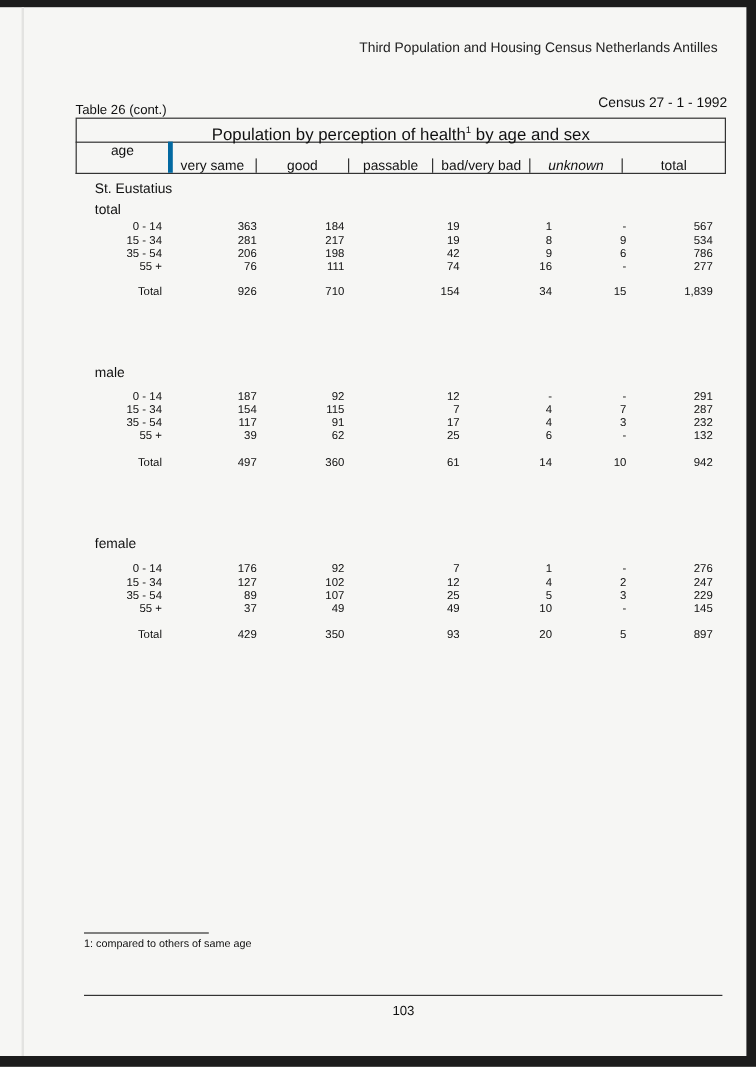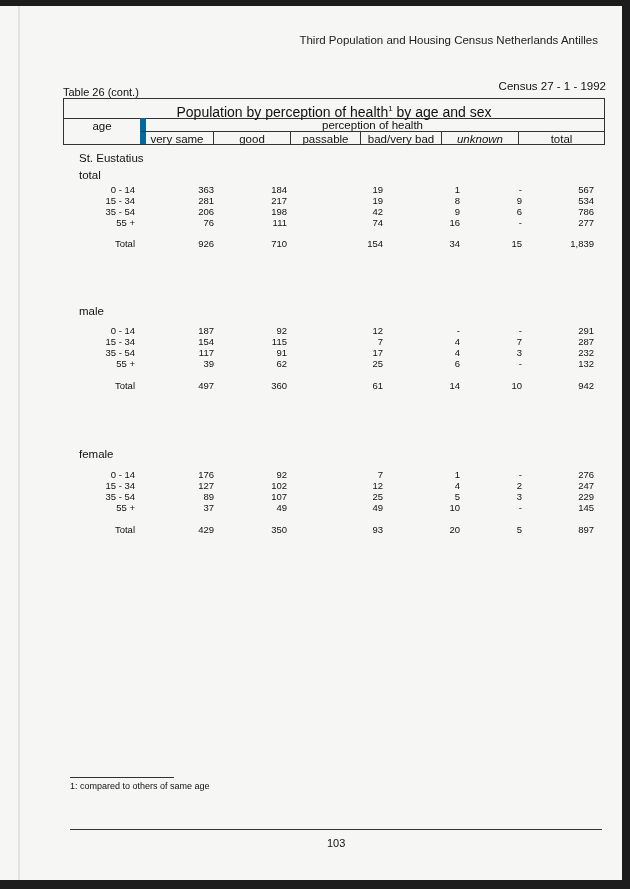--- a/index.html
+++ b/index.html
@@ -28,21 +28,21 @@
     position: absolute; left: 0; top: 0; width: 540px; height: 19px;
     border: 1px solid #333; font-size: 14px; text-align: center; line-height: 19px;
   }
   .hdr-title sup { font-size: 8px; }
   .hdr-row2 {
     position: absolute; left: 0; top: 20px; width: 540px; height: 26px;
     border: 1px solid #333; border-top: none;
   }
   .hdr-age {
     position: absolute; left: 0; top: 0; width: 76px; height: 26px;
-    border-right: 6px solid #0369a1; text-align: center; font-size: 11.5px; line-height: 16px;
+    border-right: 4px solid #0369a1; text-align: center; font-size: 11.5px; line-height: 16px;
   }
   .hdr-perc {
     position: absolute; left: 77px; top: 0; right: 0; height: 13px;
     text-align: center; font-size: 11.5px; line-height: 14px; border-bottom: 1px solid #333;
   }
   .hdr-sub {
     position: absolute; top: 14px; height: 12px; font-size: 11.5px;
     text-align: center; line-height: 14px; border-right: 1px solid #333;
   }
   .hdr-sub.last { border-right: none; }
@@ -71,21 +71,20 @@
 <div class="page-edge"></div>
 
 <div class="running-head">Third Population and Housing Census Netherlands Antilles</div>
 <div class="table-label">Table 26 (cont.)</div>
 <div class="census-date">Census 27 - 1 - 1992</div>
 
 <div class="hdr">
   <div class="hdr-title"><span>Population by perception of health</span><sup>1</sup><span> by age and sex</span></div>
   <div class="hdr-row2">
     <div class="hdr-age">age</div>
-    <div class="hdr-perc">perception of health</div>
     <div class="hdr-sub" style="left:77px;width:72px;">very same</div>
     <div class="hdr-sub" style="left:150px;width:76px;">good</div>
     <div class="hdr-sub" style="left:227px;width:69px;">passable</div>
     <div class="hdr-sub" style="left:297px;width:80px;">bad/very bad</div>
     <div class="hdr-sub" style="left:378px;width:76px;font-style:italic;">unknown</div>
     <div class="hdr-sub last" style="left:455px;width:85px;">total</div>
   </div>
 </div>
 
 <div class="section-label" style="top:150px;">

